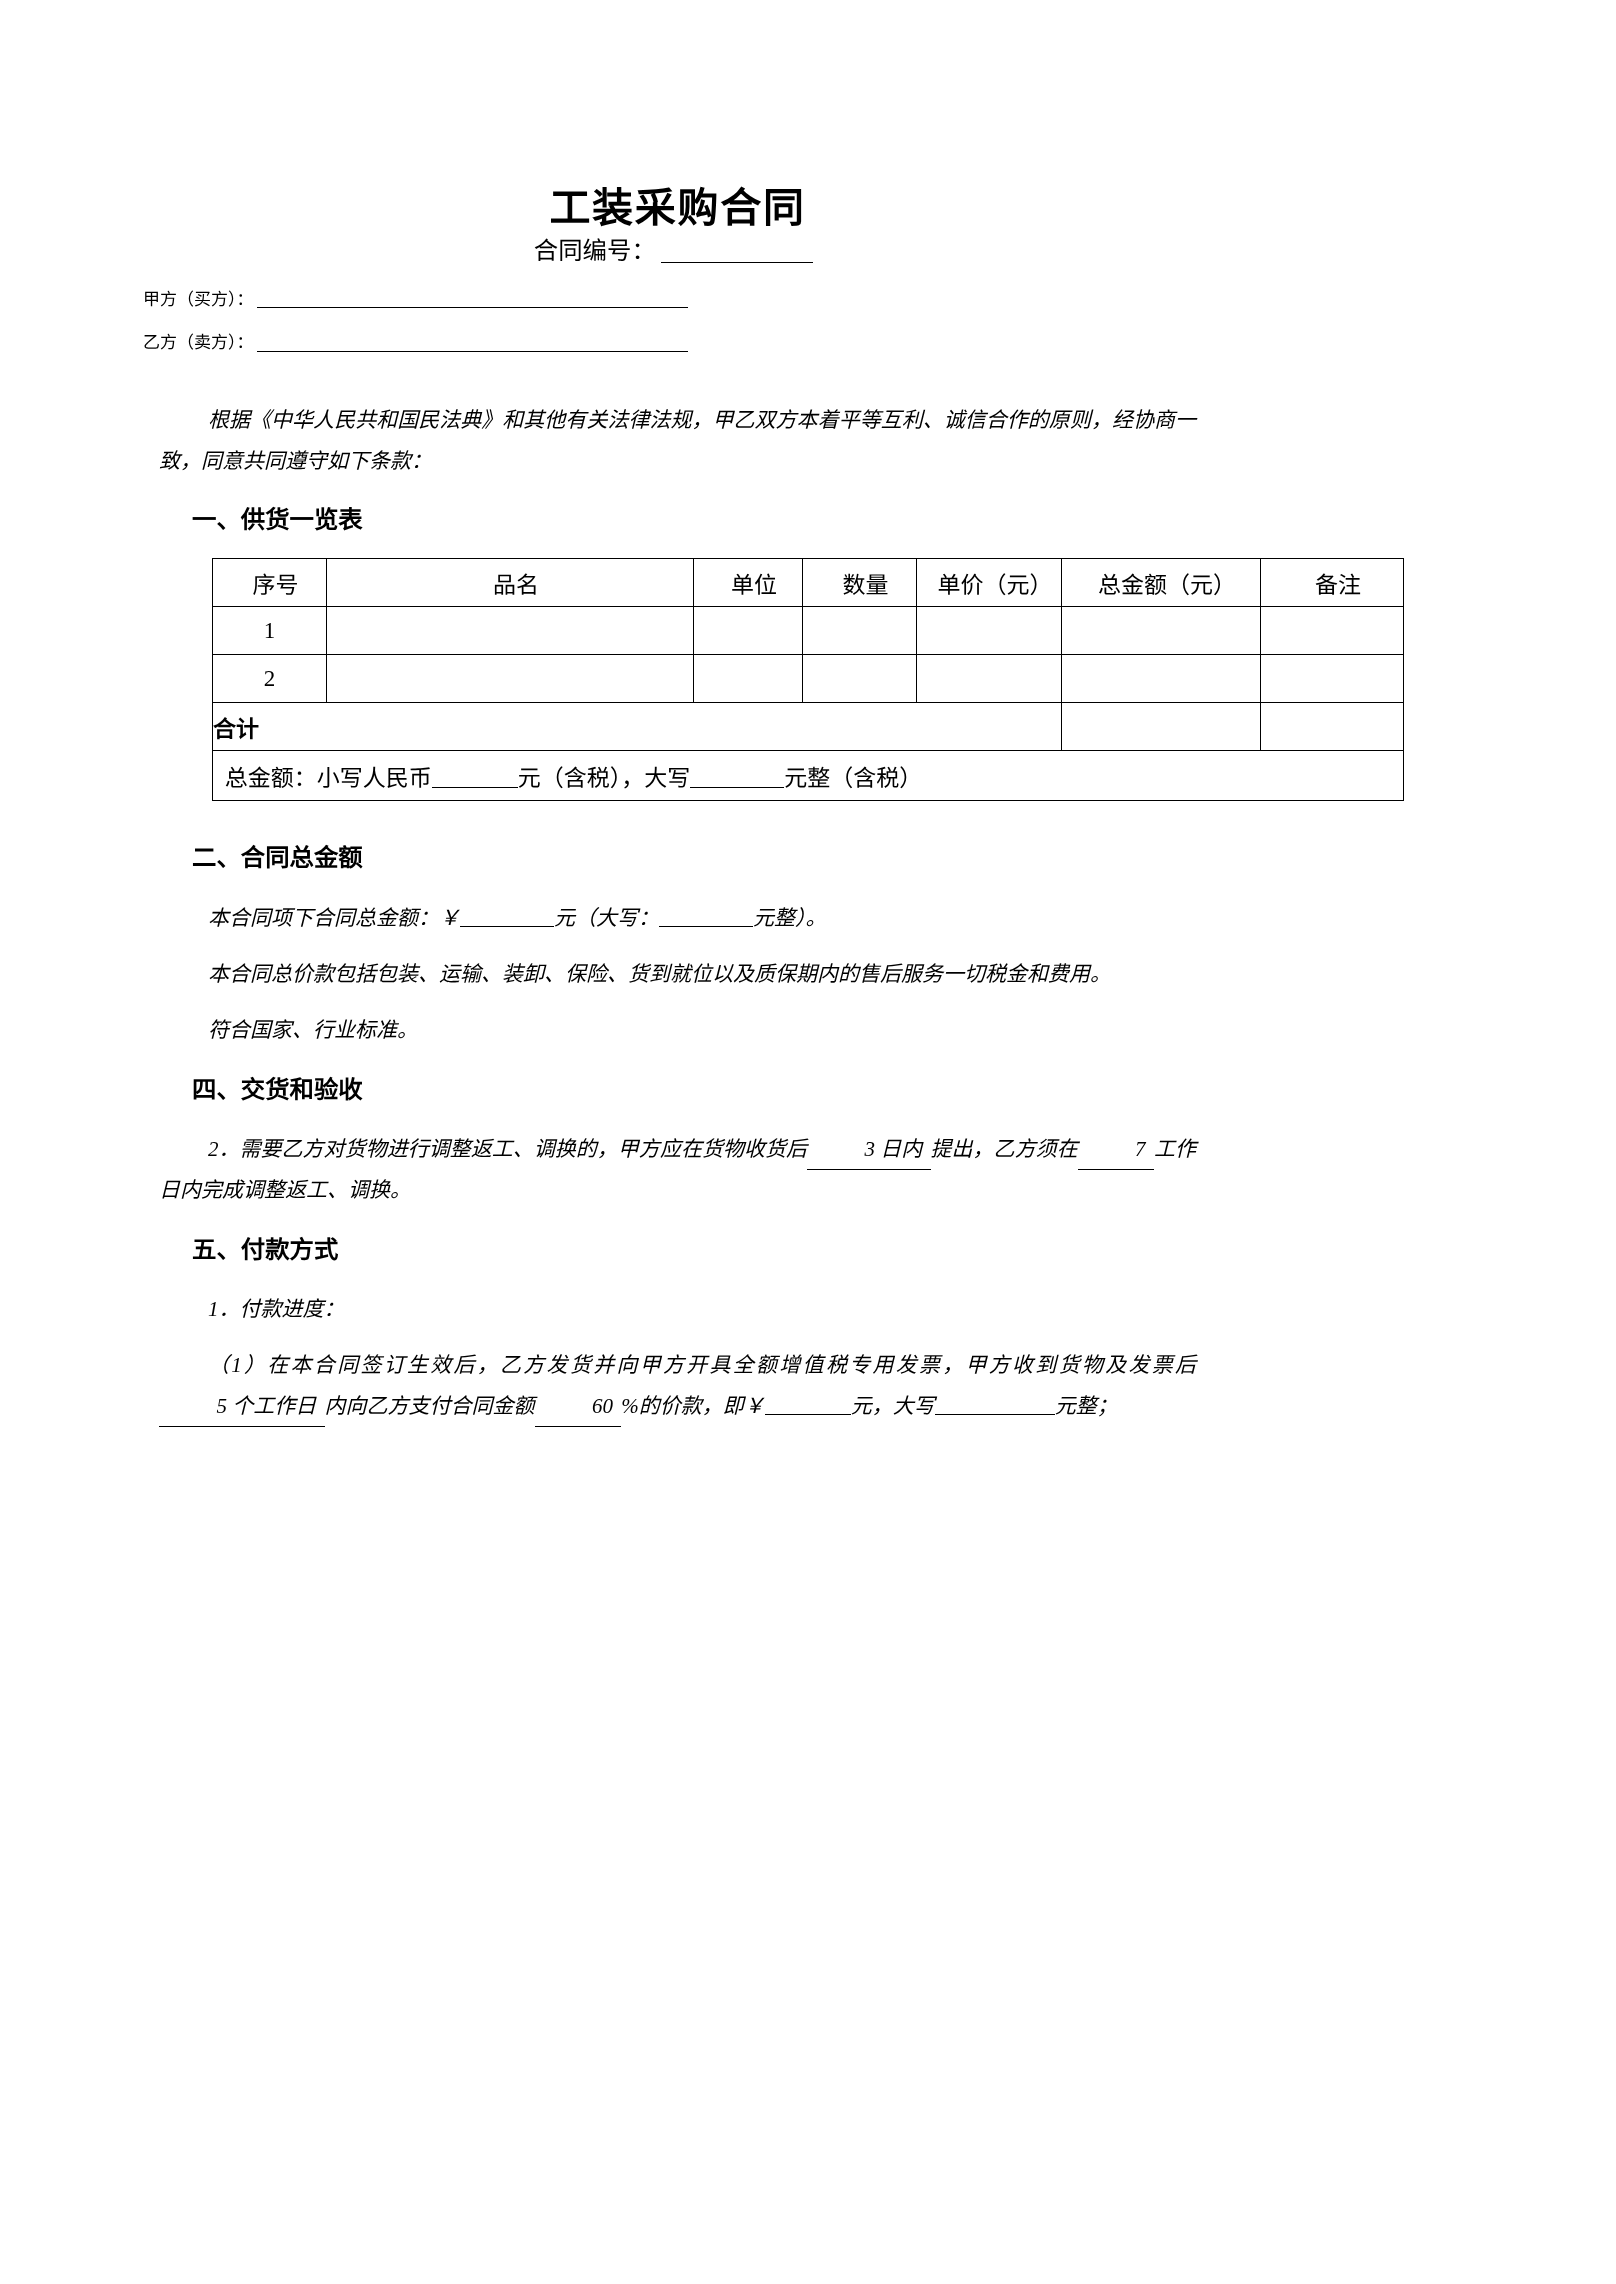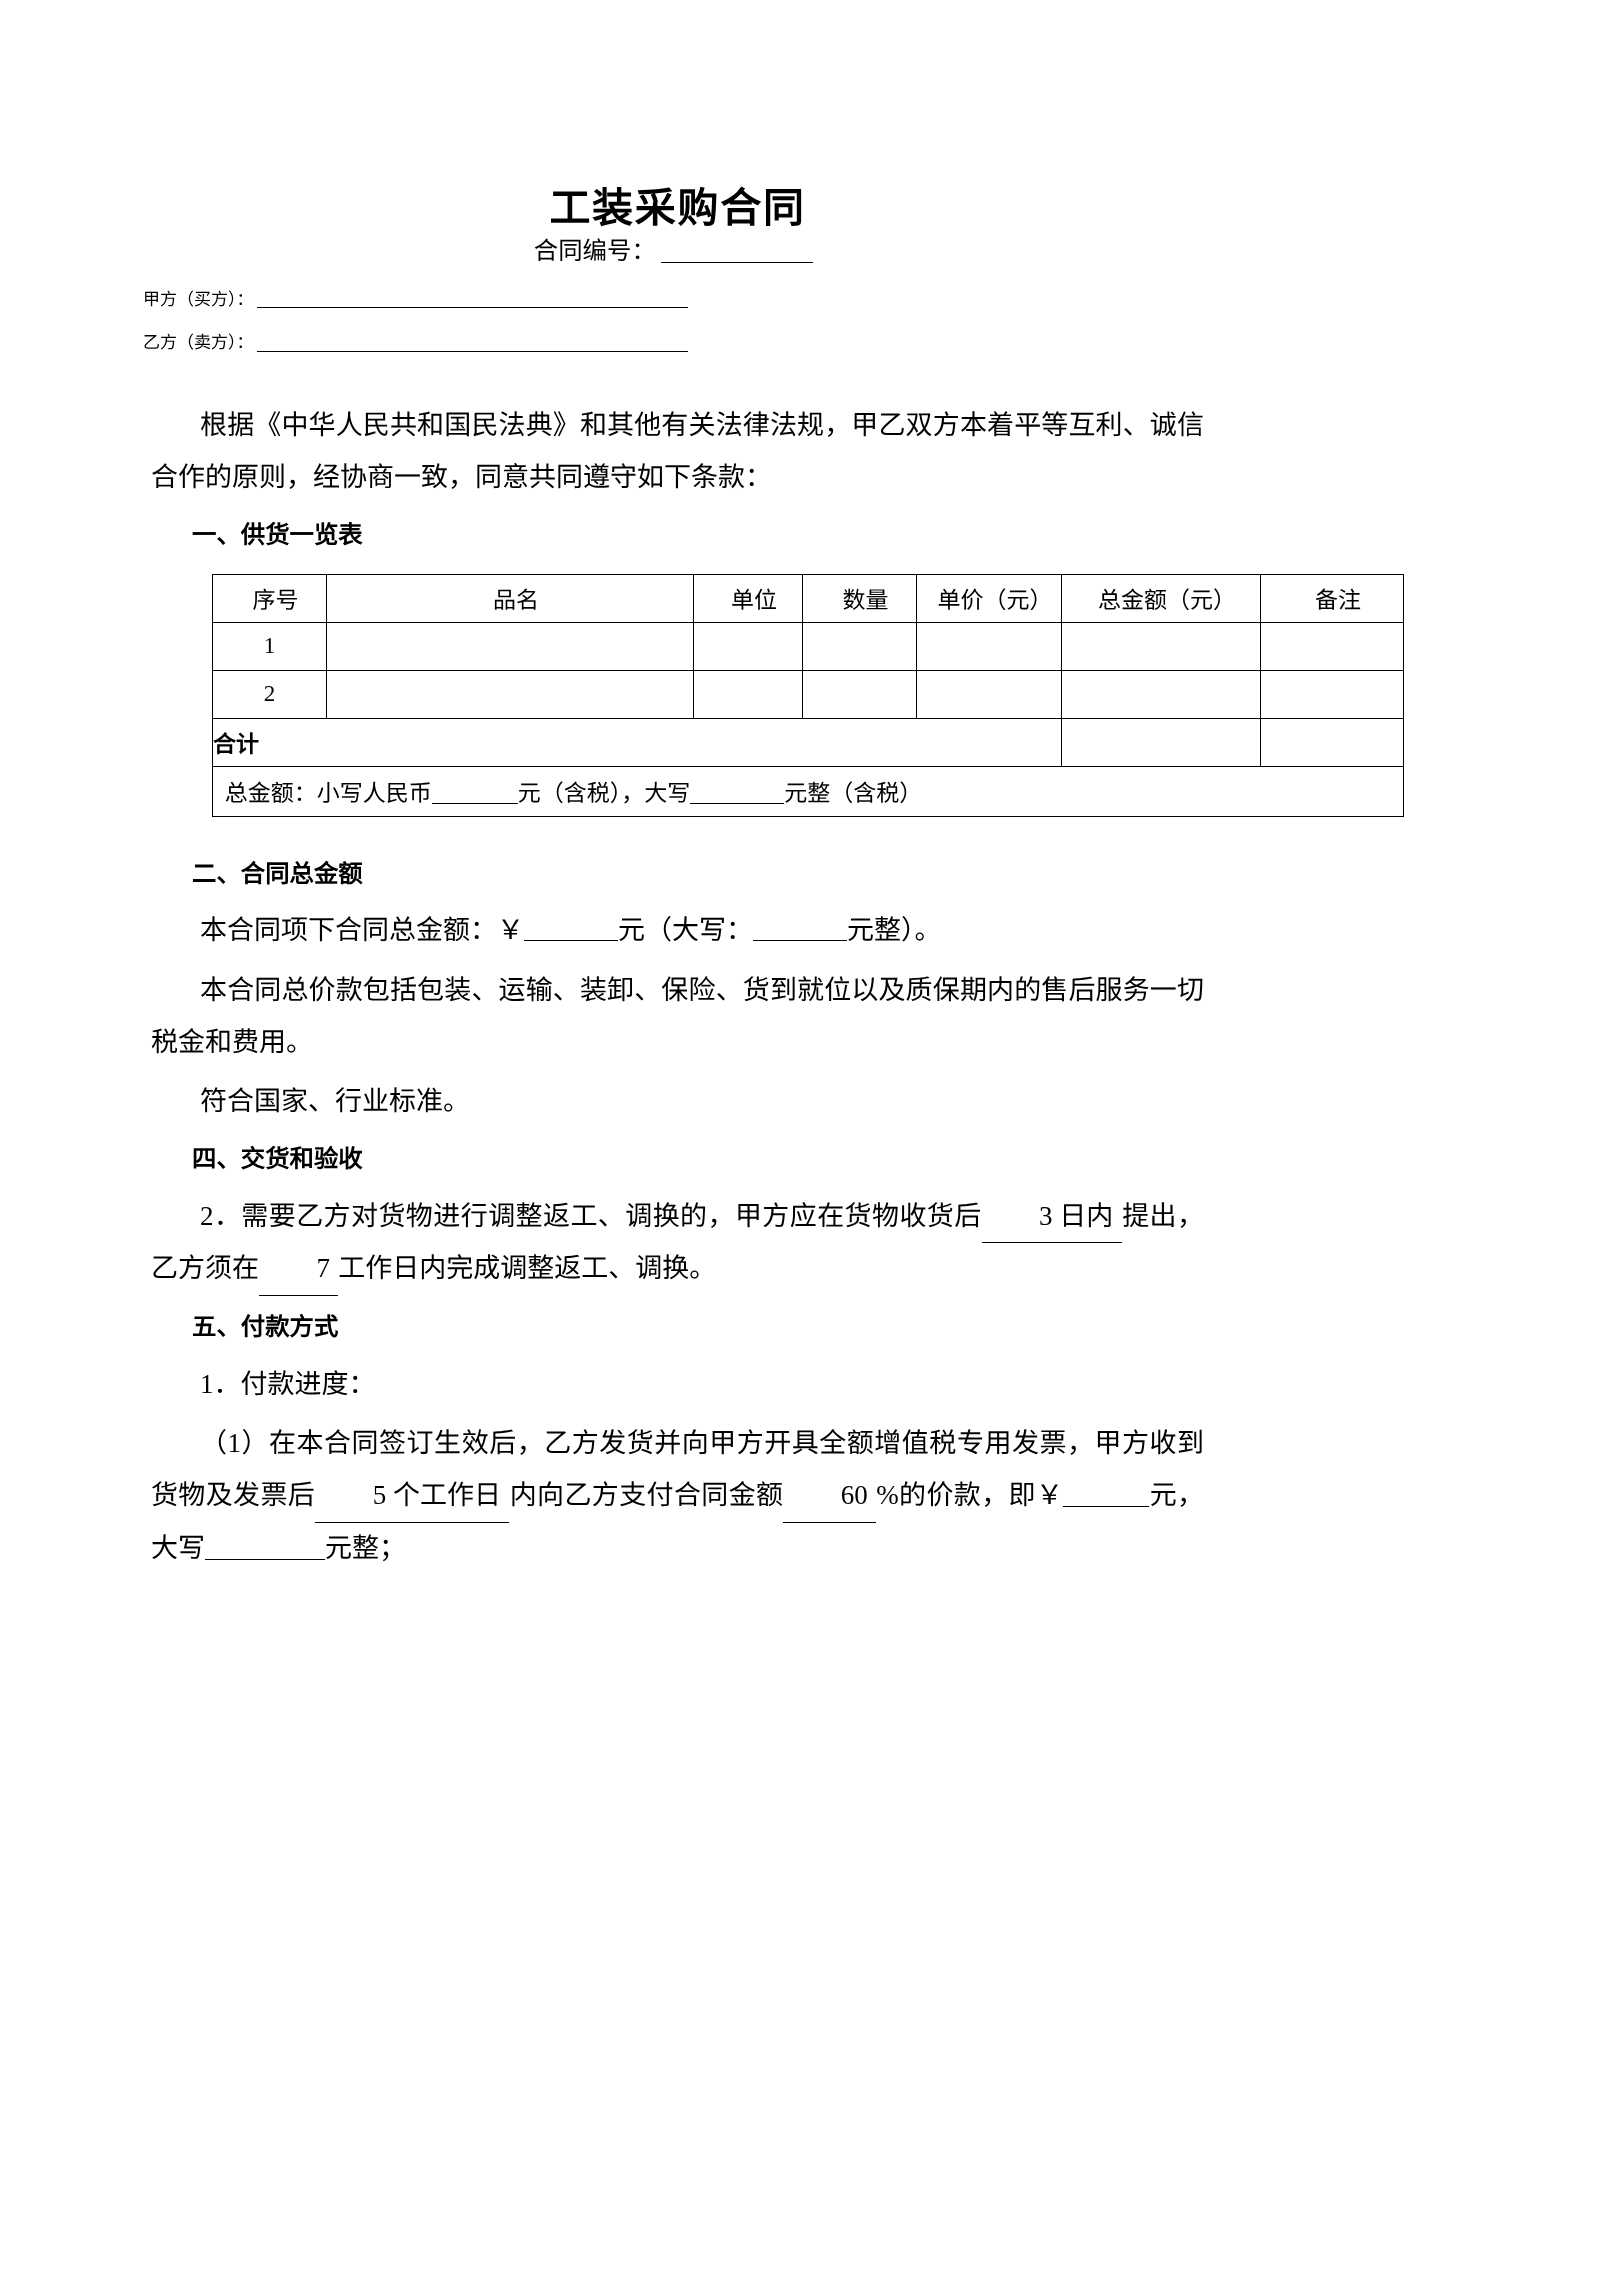--- a/index.html
+++ b/index.html
@@ -63,25 +63,26 @@
   .party-line .blank {
     display: inline-block;
     border-bottom: 1.7px solid #000;
     width: 431px;
     vertical-align: -3.4px;
     margin-left: 3.4px;
   }
 
   
   .para {
-    font-size: 27px;
+    font-size: 21px;
     line-height: 1.92;
     text-align: justify;
     text-justify: inter-ideograph;
-    margin: 8px;
+    margin: 16px;
+    font-style: italic;
   }
   .para.indent { text-indent: 49px; }
   .intro-para { margin-top: 44px; }
 
   
   .section-heading {
     font-size: 24.4px;
     font-weight: bold;
     line-height: 1.9;
     margin: 0;

